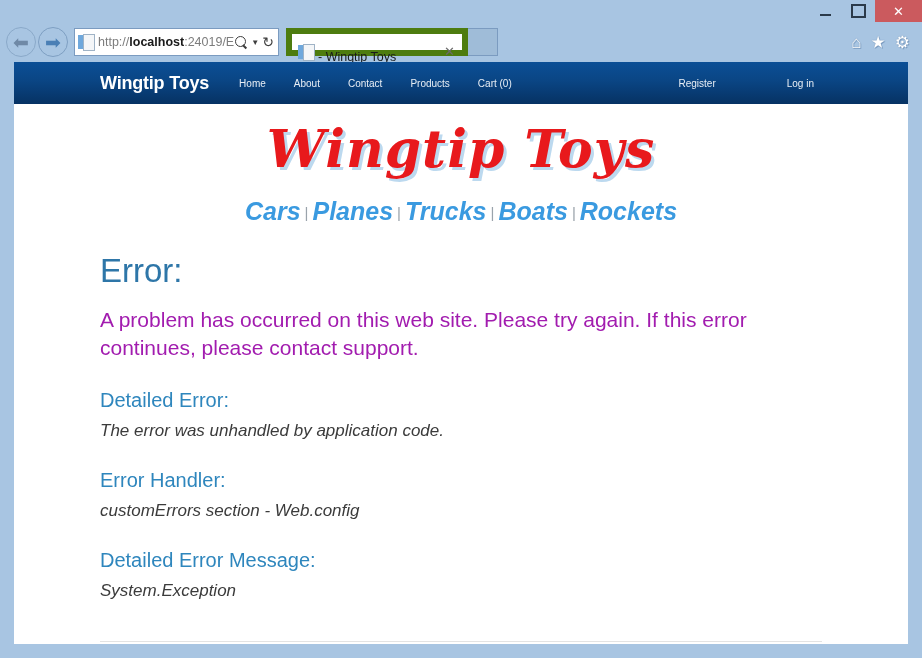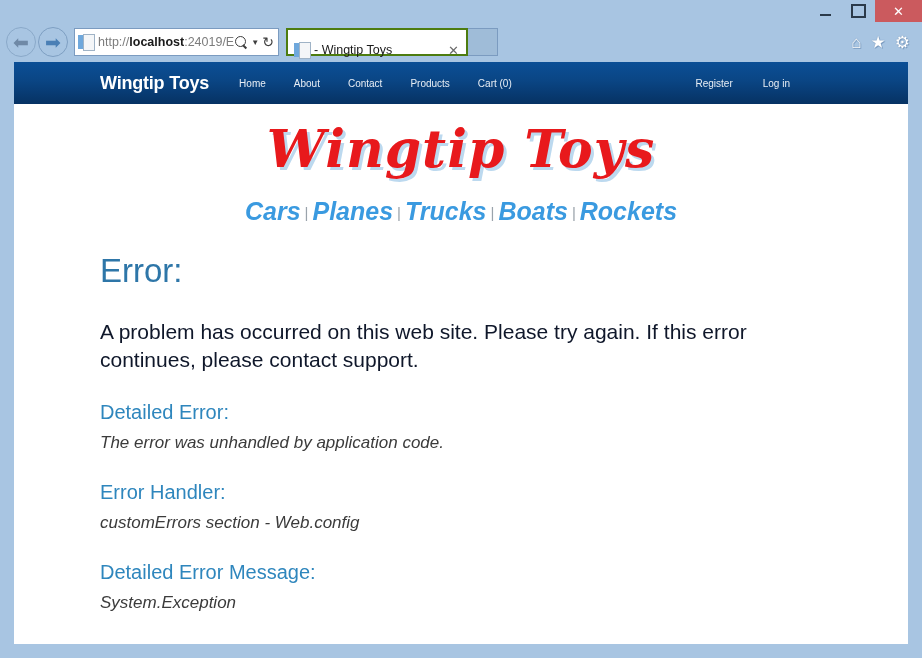--- a/index.html
+++ b/index.html
@@ -142,24 +142,24 @@
     transform-origin: left center;
   }
   .caret { font-size: 8px; color: #3d3d3d; }
   .refresh { font-size: 14px; color: #3d3d3d; line-height: 1; }
 
   .tab {
     width: 182px;
     height: 28px;
     margin-left: 7px;
     background: #ffffff;
-    border: 2px solid #4d7c0f;
-    display: flex;
-    align-items: center;
-    padding: 16px 4px 0 6px;
+    border: 6px solid #4d7c0f;
+    display: flex;
+    align-items: flex-start;
+    padding: 10px 4px 0 6px;
   }
   .tab-title {
     flex: 1;
     font-size: 12.5px;
     color: #1a1a1a;
     white-space: nowrap;
     overflow: hidden;
     line-height: 26px;
   }
   .tab-close { font-size: 13px; color: #6a6a6a; padding: 0 3px; }
@@ -204,21 +204,21 @@
     font-weight: bold;
     margin-right: 30px;
     letter-spacing: -0.2px;
   }
   .navlink {
     color: #e8eef5;
     font-size: 10px;
     margin-right: 28px;
     white-space: nowrap;
   }
-  .nav-right { margin-left: auto; display: flex; padding-right: 118px; }
+  .nav-right { margin-left: auto; display: flex; padding-right: 94px; gap: 41px; }
   .nav-right .navlink { margin-right: 0; margin-left: 30px; }
 
   .content {
     padding: 0 74px 0 74px;
   }
 
   .logo {
     text-align: center;
     padding: 14px 0 6px 0;
     font-family: "DejaVu Serif", serif;
@@ -250,24 +250,24 @@
     top: -2px;
   }
 
   .err-heading {
     color: #2e76a8;
     font-size: 33px;
     font-weight: normal;
     margin: 22px 0 0 12px;
   }
   .err-message {
-    color: #0f172a;
+    color: #a21caf;
     font-size: 21px;
     line-height: 1.32;
-    margin: 28px 0 0 12px;
+    margin: 16px 0 0 12px;
     max-width: 760px;
   }
   .detail-block { margin: 0 0 0 12px; }
   .detail-label {
     color: #2e86bd;
     font-size: 20px;
     margin-top: 28px;
   }
   .detail-value {
     color: #3b3b3b;

